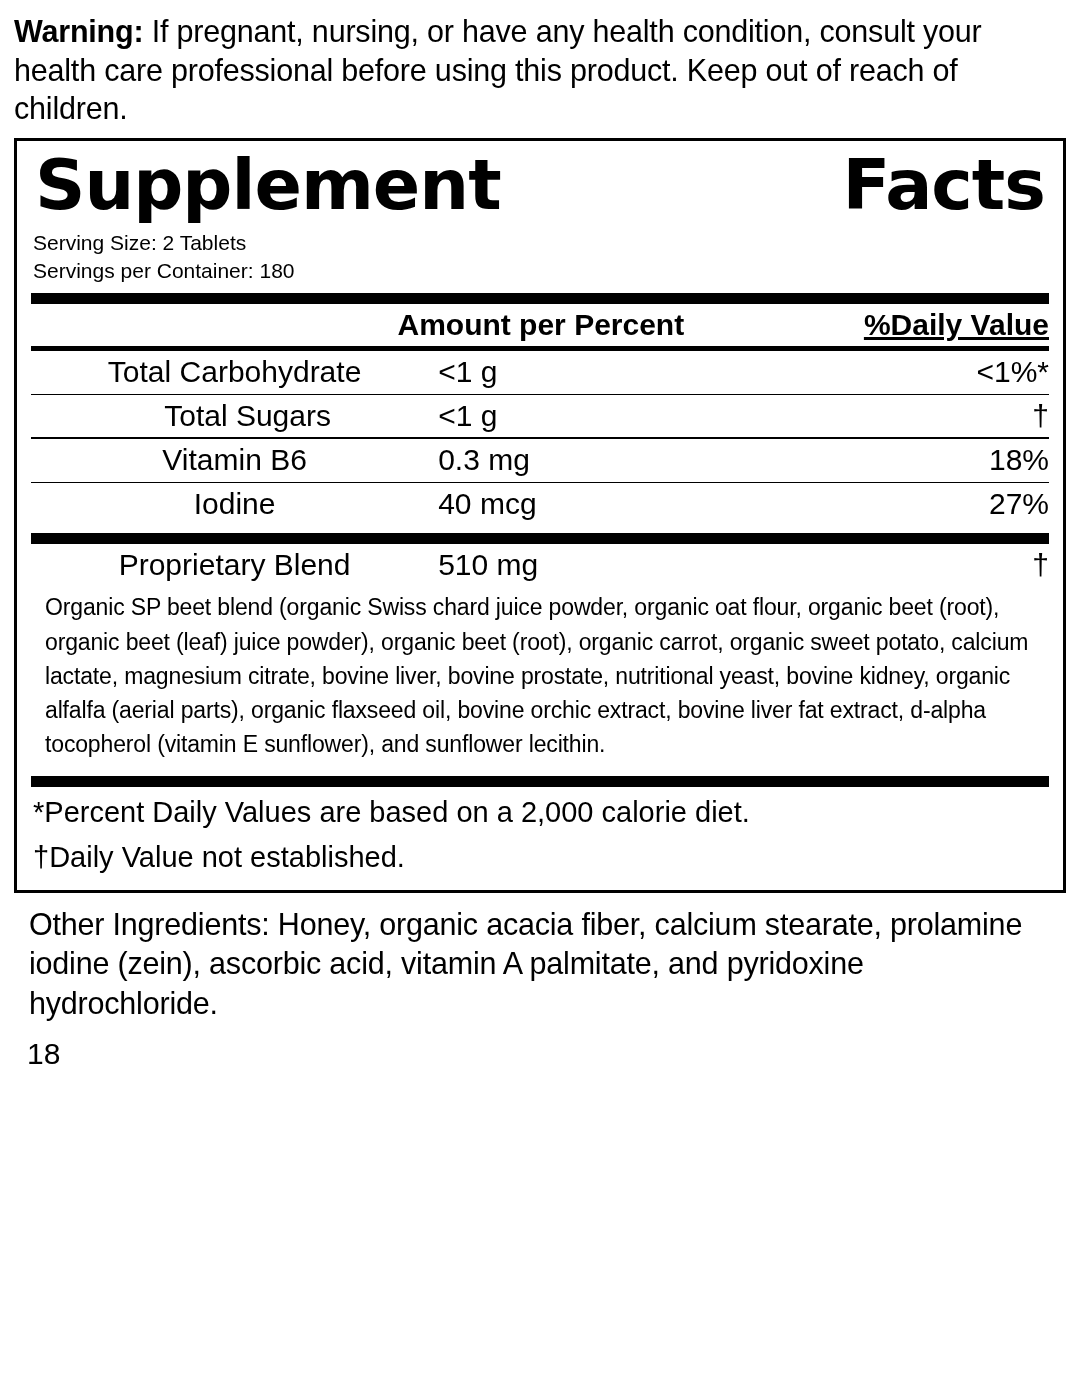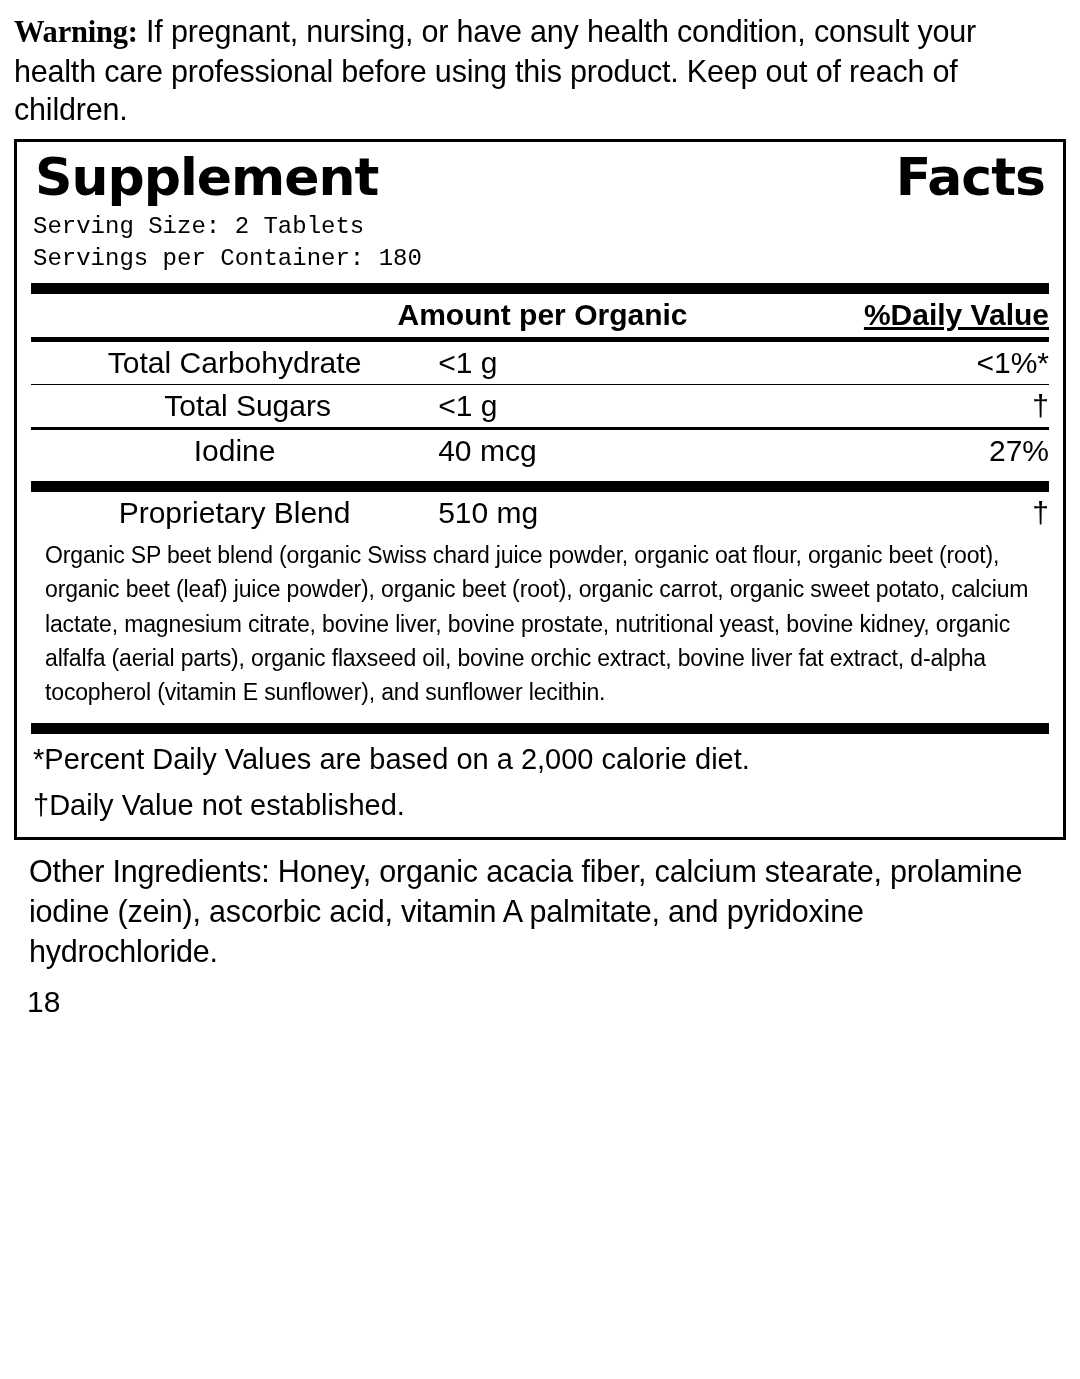--- a/index.html
+++ b/index.html
@@ -22,46 +22,45 @@
   }
 
   
   .warning {
     font-size: 30.5px;
     line-height: 1.27;
     letter-spacing: -0.2px;
     margin: 0 0 10px 0;
     padding-right: 8px;
   }
-  .warning b { font-weight: bold; font-family: Liberation Serif, serif; }
+  .warning b { font-weight: bold; }
 
   
   .panel {
     border: 3px solid #000;
     padding: 6px 14px 12px 14px;
     width: 1052px;
     margin: 0 auto;
   }
   .sf-title {
     font-family: "DejaVu Sans", sans-serif;
     font-weight: bold;
-    font-size: 52px;
+    font-size: 70px;
     line-height: 1.05;
     letter-spacing: -1px;
     display: flex;
     justify-content: space-between;
     padding: 2px 4px 6px 4px;
     white-space: nowrap;
     text-align: center;
   }
   .serving {
-    font-size: 24px;
+    font-size: 21px;
     line-height: 1.34;
     padding-left: 2px;
-    font-family: Liberation Mono, monospace;
   }
 
   .rule-thick {
     border-top: 11px solid #000;
     margin: 8px 0 0 0;
   }
   .rule-med {
     border-top: 5px solid #000;
     margin: 0;
   }
@@ -140,21 +139,21 @@
 
     <div class="serving">Serving Size: 2 Tablets</div>
     <div class="serving">Servings per Container: 180</div>
 
     <div class="rule-thick"></div>
 
     <table class="facts">
       <tbody>
           <tr class="hdr">
         <td class="col-name"></td>
-        <td class="col-amt">Amount per Organic</td>
+        <td class="col-amt">Amount per Percent</td>
         <td class="col-dv">%Daily Value</td>
       </tr>
     </tbody>
       </table>
 
     <div class="rule-med"></div>
 
     <table class="facts">
       <tbody>
           <tr>
@@ -172,20 +171,29 @@
         <td class="col-name indent">Total Sugars</td>
         <td class="col-amt">&lt;1 g</td>
         <td class="col-dv">†</td>
       </tr>
     </tbody>
       </table>
     <div class="rule-hair"></div>
 
     <div class="rule-hair"></div>
 
+    <table class="facts">
+      <tbody>
+          <tr>
+        <td class="col-name">Vitamin B6</td>
+        <td class="col-amt">0.3 mg</td>
+        <td class="col-dv">18%</td>
+      </tr>
+    </tbody>
+      </table>
     <div class="rule-hair"></div>
 
     <table class="facts">
       <tbody>
           <tr>
         <td class="col-name">Iodine</td>
         <td class="col-amt">40 mcg</td>
         <td class="col-dv">27%</td>
       </tr>
     </tbody>

